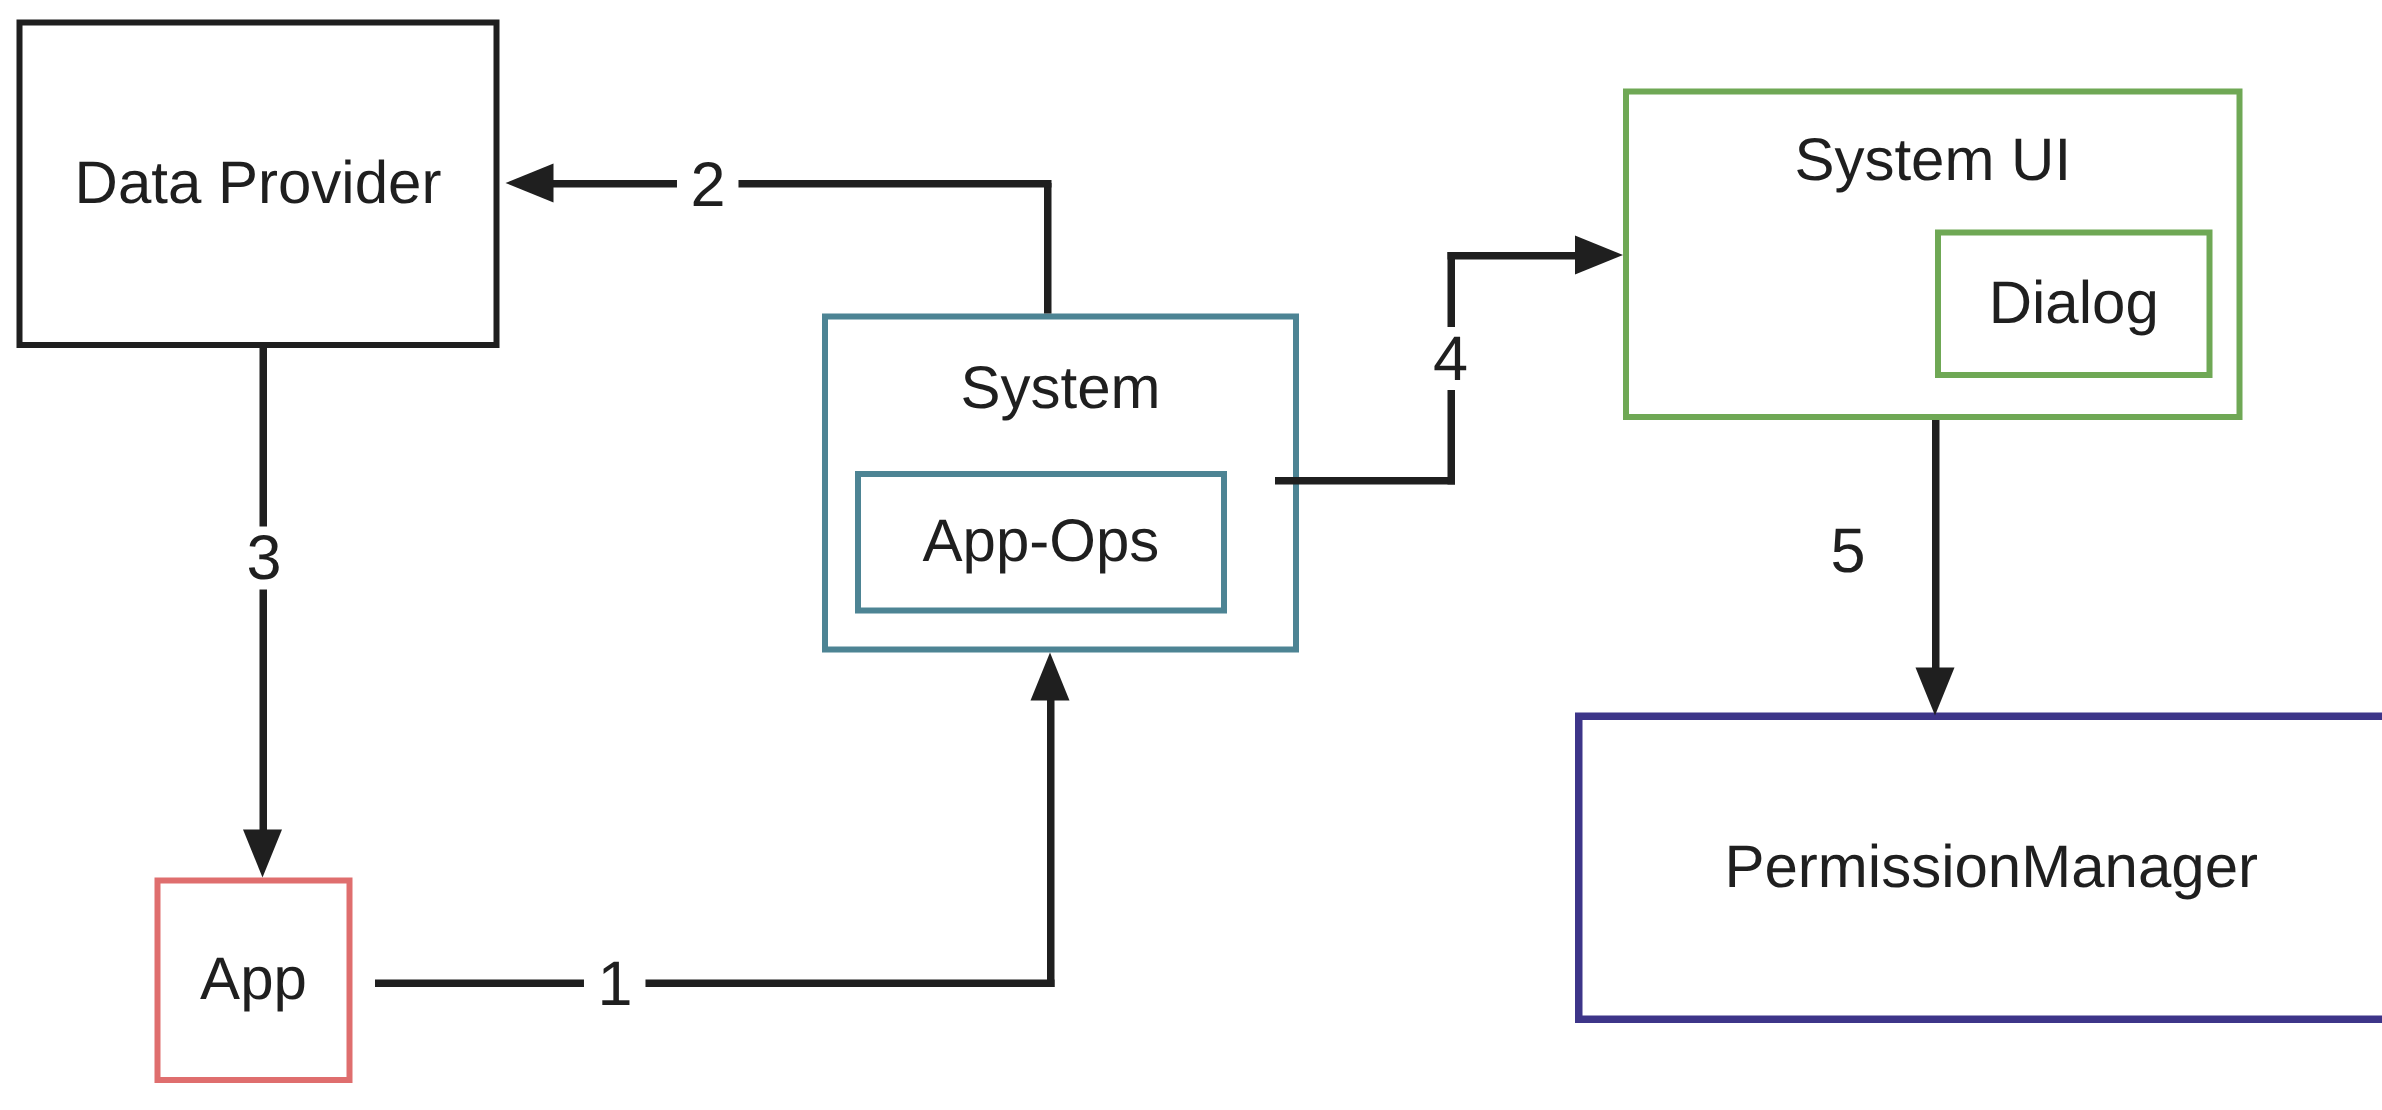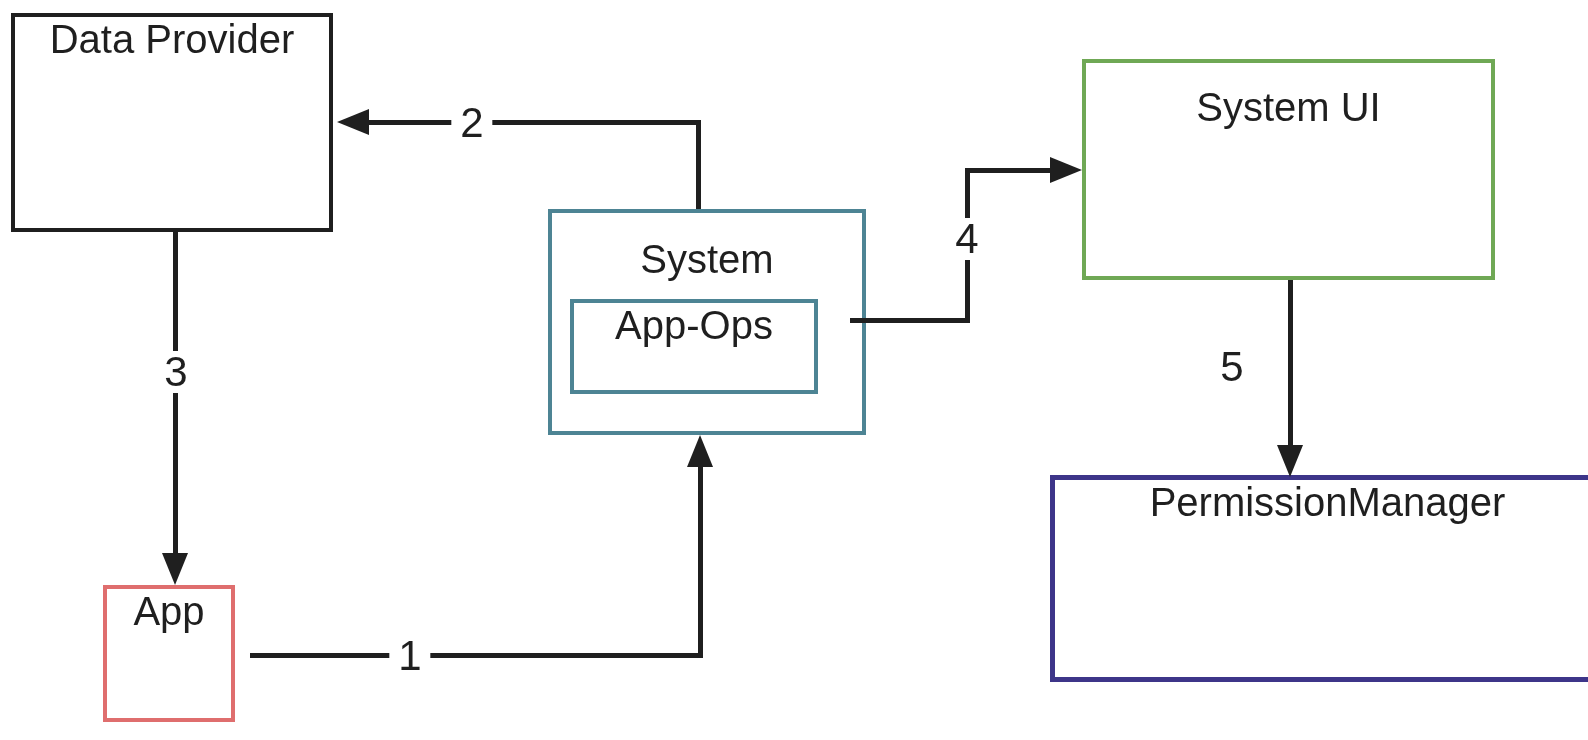--- a/index.html
+++ b/index.html
@@ -22,28 +22,29 @@
     box-sizing: border-box;
     border-style: solid;
   }
   .node-label {
     font-size: 40px;
     color: #1f1f1f;
     white-space: nowrap;
   }
   .center-both {
     display: flex;
+    align-items: center;
     justify-content: center;
   }
   
   .box-data-provider { left: 11px;  top: 13px;  width: 322px; height: 219px; border-width: 4px; }
   .box-app           { left: 103px; top: 585px; width: 132px; height: 137px; border-width: 4px; }
   .box-system        { left: 548px; top: 209px; width: 318px; height: 226px; border-width: 4px; }
   .box-system .node-title { position: absolute; left: 0; right: 0; top: 24px; text-align: center; }
-  .box-app-ops       { left: 18px;  top: 86px; width: 248px; height: 95px;  border-width: 4px; }
+  .box-app-ops       { left: 18px;  top: 101px; width: 248px; height: 95px;  border-width: 4px; }
   .box-system-ui     { left: 1082px; top: 59px; width: 413px; height: 221px; border-width: 4px; }
   .box-system-ui .node-title { position: absolute; left: 0; right: 0; top: 22px; text-align: center; }
   .box-dialog        { left: 204px; top: 90px;  width: 185px; height: 99px;  border-width: 4px; }
   .box-permission-manager { left: 1010px; top: 475px; width: 555px; height: 207px; border-width: 5px; }
   
   .seg {
     position: absolute;
     background: #1f1f1f;
   }
   .seg-h { height: 5px; }
@@ -103,20 +104,23 @@
 
   <div class="node box-system" style="border-color: rgb(77, 132, 148);">
     <div class="node-title node-label">System</div>
     <div class="node center-both box-app-ops" style="border-color: rgb(77, 132, 148);">
       <span class="node-label">App-Ops</span>
     </div>
   </div>
 
   <div class="node box-system-ui" style="border-color: rgb(111, 168, 85);">
     <div class="node-title node-label">System UI</div>
+    <div class="node center-both box-dialog" style="border-color: rgb(111, 168, 85);">
+      <span class="node-label">Dialog</span>
+    </div>
   </div>
 
   <div class="node center-both box-permission-manager" style="border-color: rgb(61, 53, 137); margin-left: 40px;">
     <span class="node-label">PermissionManager</span>
   </div>
 
   <div class="seg seg-h seg-1a"></div>
   <div class="seg seg-v seg-1b"></div>
   <div class="arrow-head head-1"></div>
 

